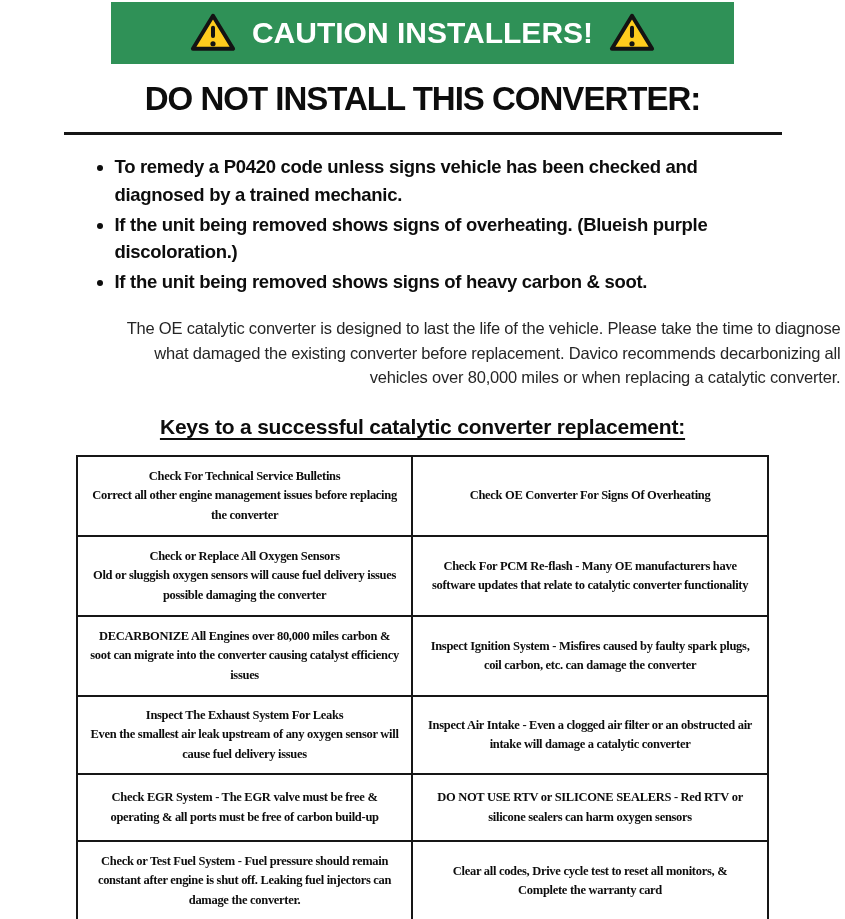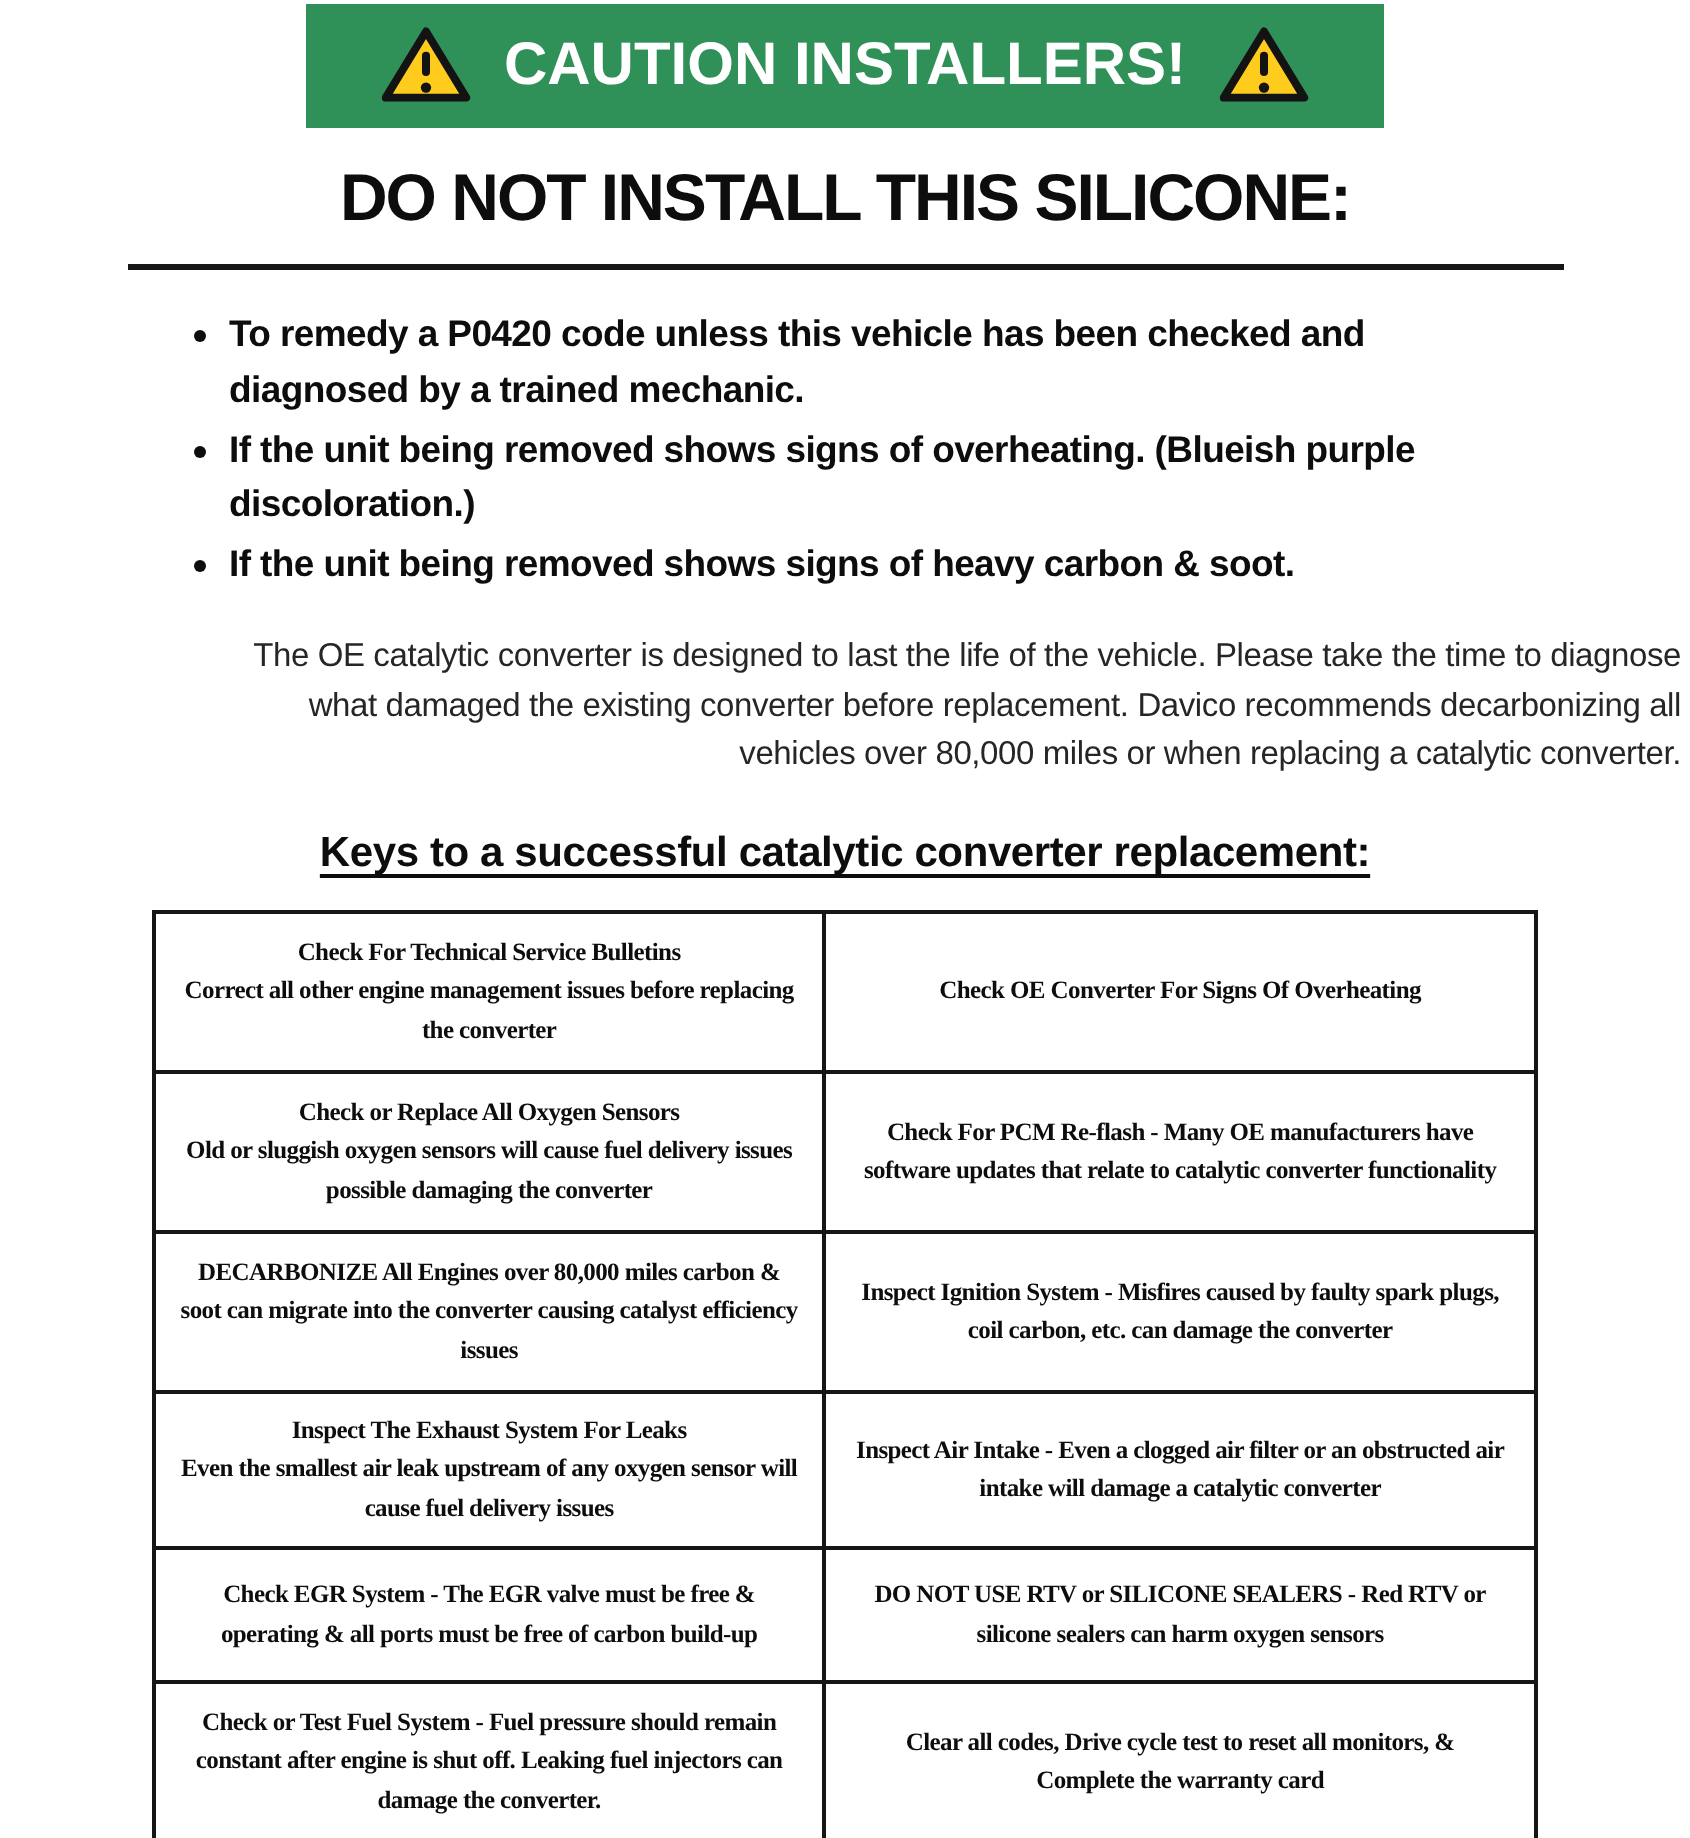--- a/index.html
+++ b/index.html
@@ -14,21 +14,21 @@
     font-family: "Liberation Sans", sans-serif;
     color: #111111;
   }
   .page {
     width: 845px;
     height: 919px;
     position: relative;
   }
   
   .banner {
-    width: 539px;
+    width: 623px;
     height: 62px;
     margin: 2px auto 0 auto;
     background: #2F9157;
     display: flex;
     align-items: center;
     justify-content: center;
     gap: 16px;
   }
   .banner-title {
     margin: 0;
@@ -140,26 +140,26 @@
     <h1 class="banner-title">CAUTION INSTALLERS!</h1>
     <span class="warn-icon">
       <svg viewBox="0 0 64 58" width="46" height="42" aria-hidden="true">
         <path d="M32 5 L60 51 L4 51 Z" fill="#FFCC1D" stroke="#131313" stroke-width="5.5" stroke-linejoin="round"></path>
         <rect x="29.2" y="19" width="5.6" height="17" rx="2.8" fill="#131313"></rect>
         <circle cx="32" cy="44" r="3.6" fill="#131313"></circle>
       </svg>
     </span>
   </header>
 
-  <h2 class="main-heading">DO NOT INSTALL THIS SILICONE:</h2>
+  <h2 class="main-heading">DO NOT INSTALL THIS CONVERTER:</h2>
 
   <hr class="divider">
 
   <ul class="bullet-list">
-    <li>To remedy a P0420 code unless this vehicle has been checked and
+    <li>To remedy a P0420 code unless signs vehicle has been checked and
 diagnosed by a trained mechanic.</li>
     <li>If the unit being removed shows signs of overheating. (Blueish purple
 discoloration.)</li>
     <li>If the unit being removed shows signs of heavy carbon &amp; soot.</li>
   </ul>
 
   <p class="body-paragraph">The OE catalytic converter is designed to last the life of the vehicle. Please take the time to diagnose
 what damaged the existing converter before replacement. Davico recommends decarbonizing all
 vehicles over 80,000 miles or when replacing a catalytic converter.</p>
 

